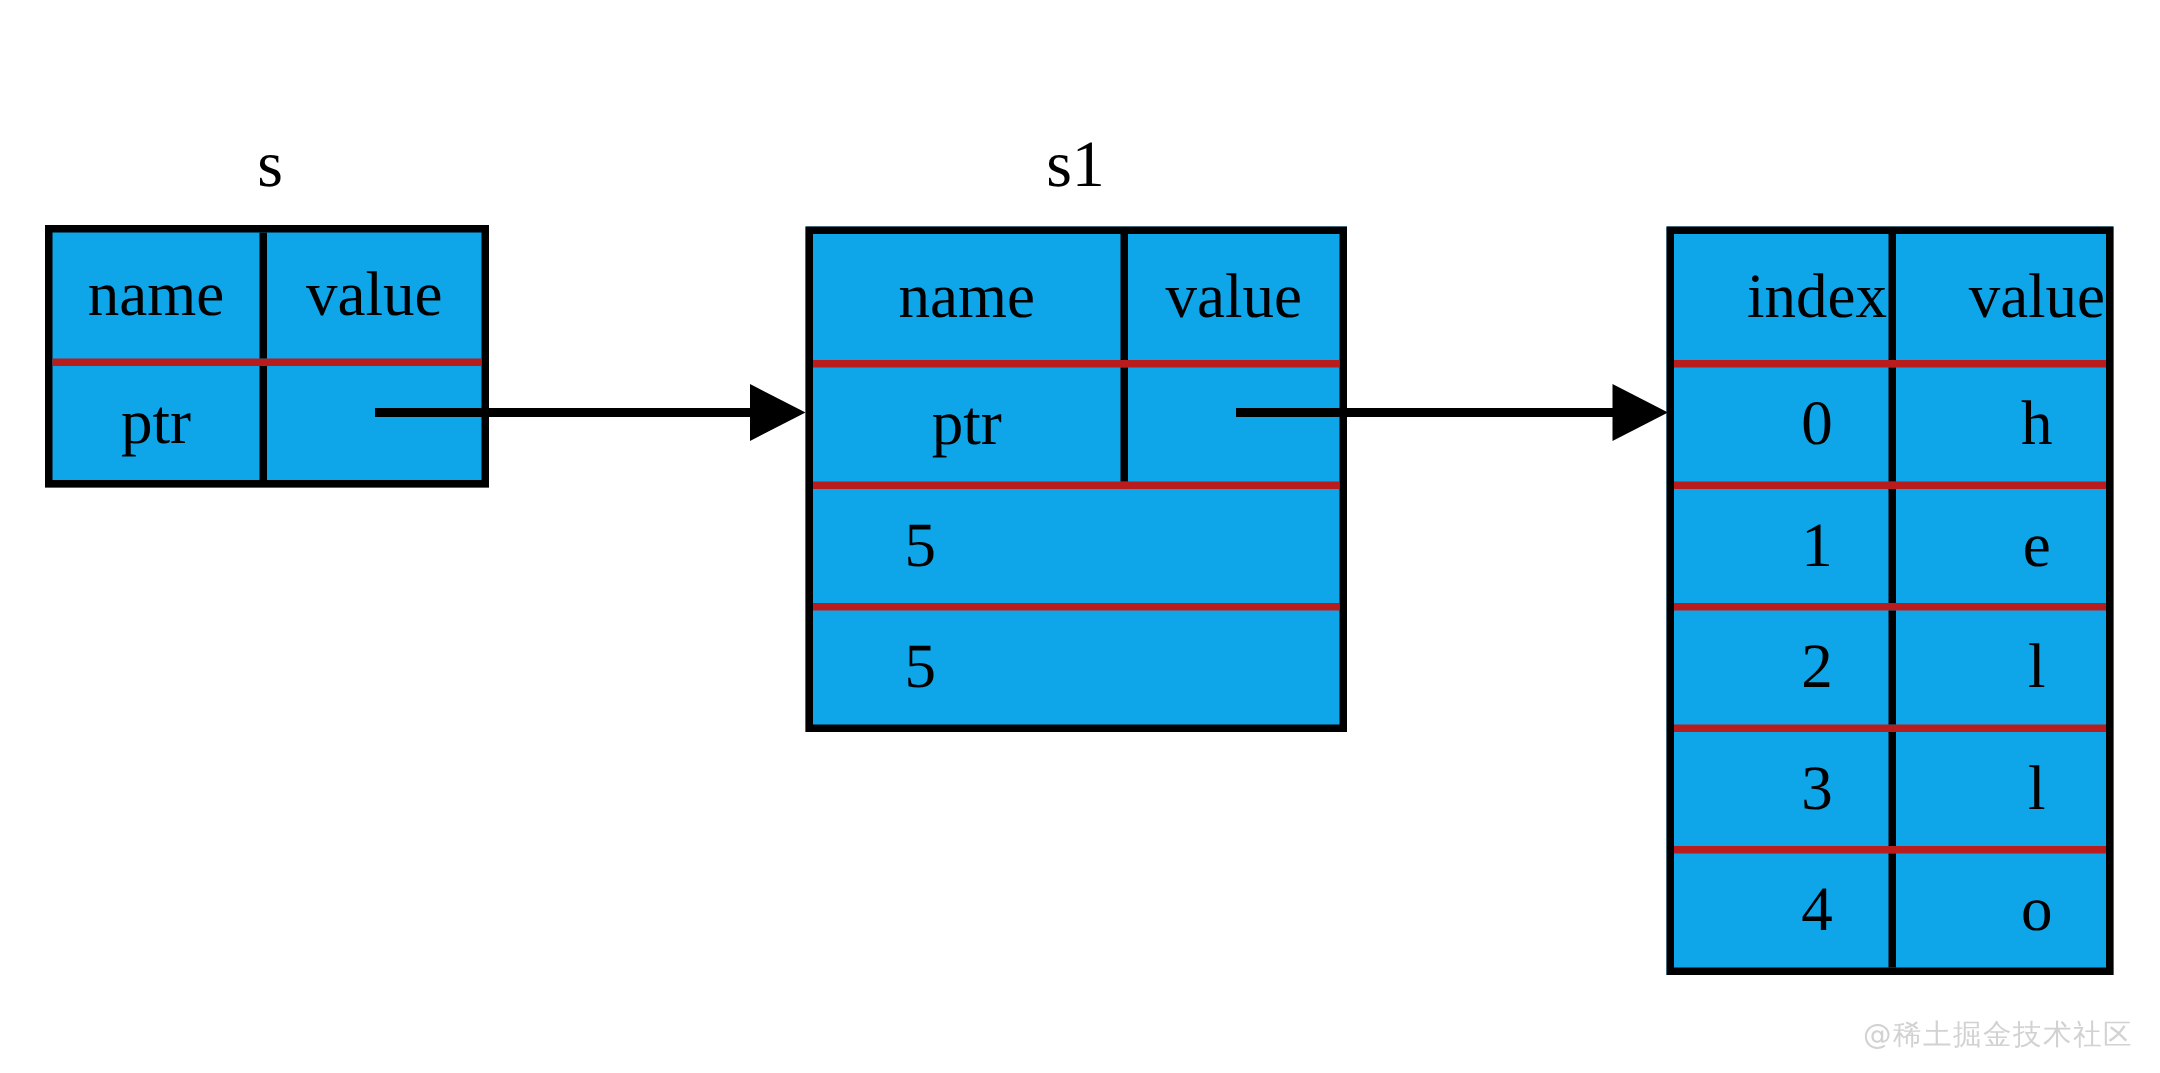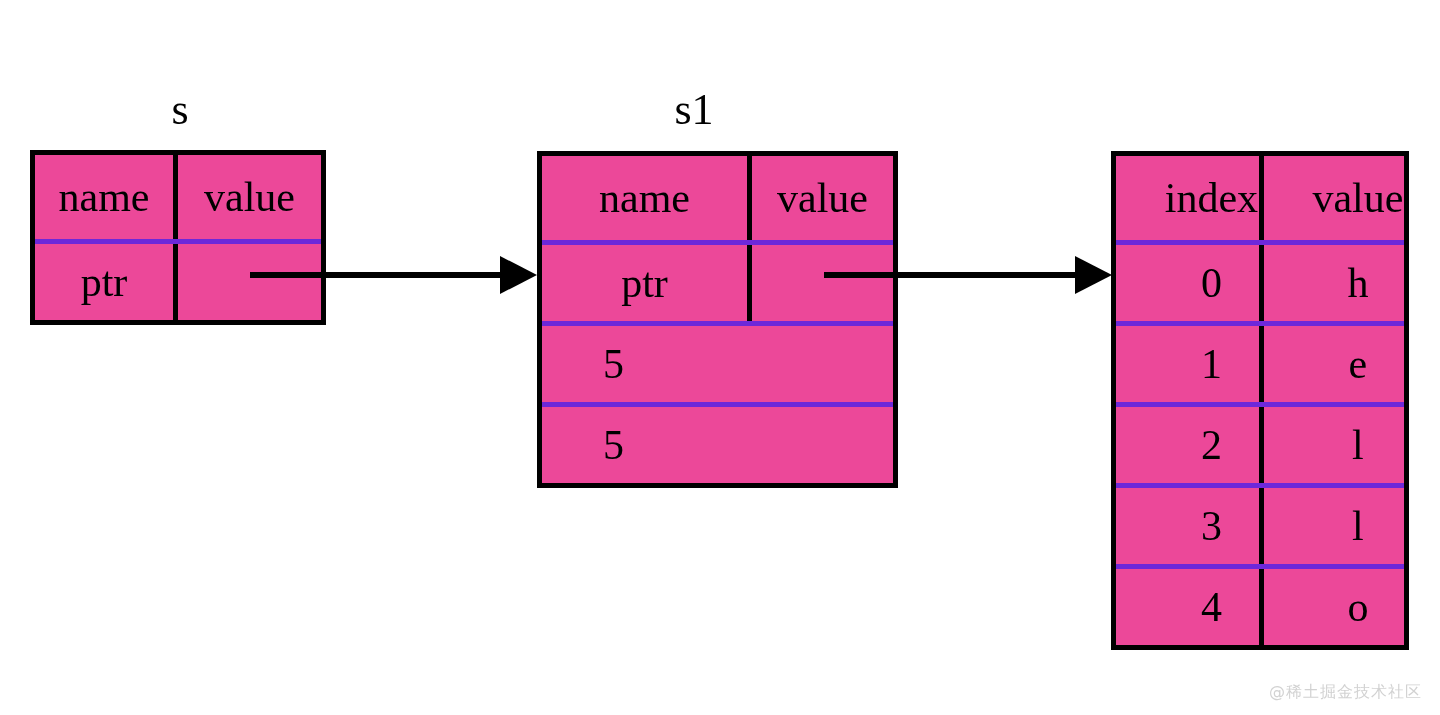--- a/index.html
+++ b/index.html
@@ -21,29 +21,29 @@
     top: 0;
     width: 1440px;
     height: 715px;
   }
 
   
   .block {
     position: absolute;
     box-sizing: border-box;
     border: 5px solid #000000;
-    background: #ec4899;
+    background: #0ea5e9;
   }
   .row {
     display: flex;
     box-sizing: border-box;
     width: 100%;
   }
   .row + .row {
-    border-top: 5px solid #6d28d9;
+    border-top: 5px solid #b91c1c;
   }
   .cell {
     box-sizing: border-box;
     display: flex;
     align-items: center;
     justify-content: center;
     overflow: hidden;
     white-space: nowrap;
   }
   .cell.left {
@@ -88,38 +88,38 @@
 
   
   .table-label {
     position: absolute;
     font-size: 44px;
     line-height: 1;
     text-align: center;
     white-space: nowrap;
   }
   #label-s  { left: 130px; top: 88px; width: 100px; }
-  #label-s1 { left: 634px; top: 88px; width: 120px; }
+  #label-s1 { left: 657px; top: 88px; width: 120px; }
 
   
   #arrows {
     position: absolute;
     left: 0;
     top: 0;
     width: 1440px;
     height: 715px;
     pointer-events: none;
   }
 
   
   #watermark {
     position: absolute;
     right: 18px;
     bottom: 12px;
-    font-size: 16px;
+    font-size: 19px;
     color: #d2d2d2;
     letter-spacing: 1px;
     white-space: nowrap;
     font-family: "DejaVu Sans", "Liberation Sans", sans-serif;
   }
 </style>
 </head>
 <body>
 
 <div id="canvas">

